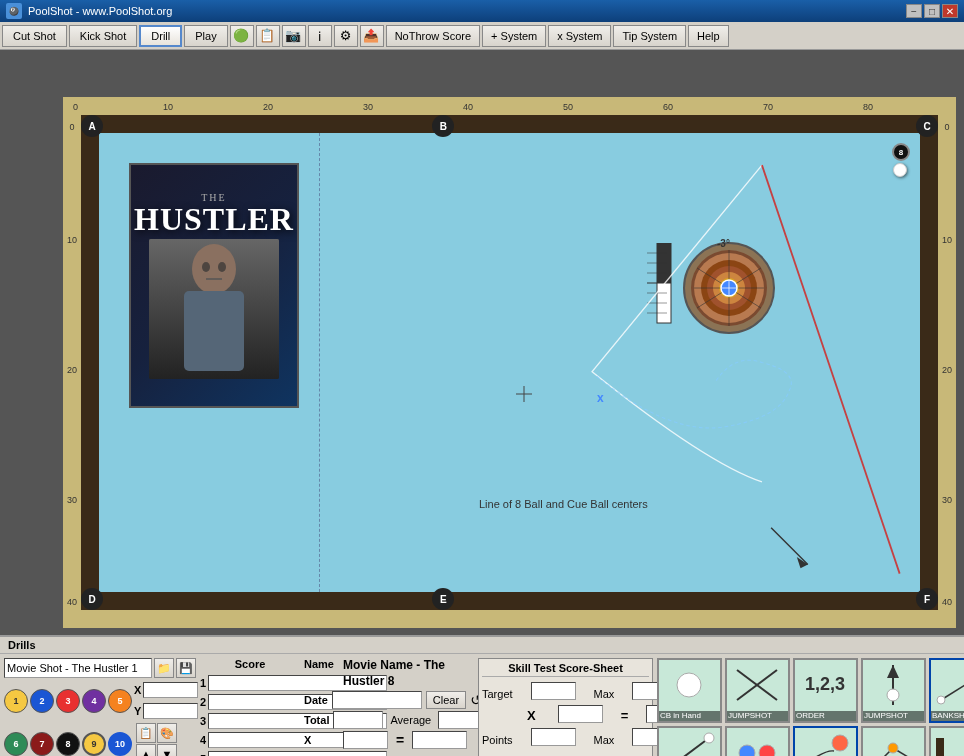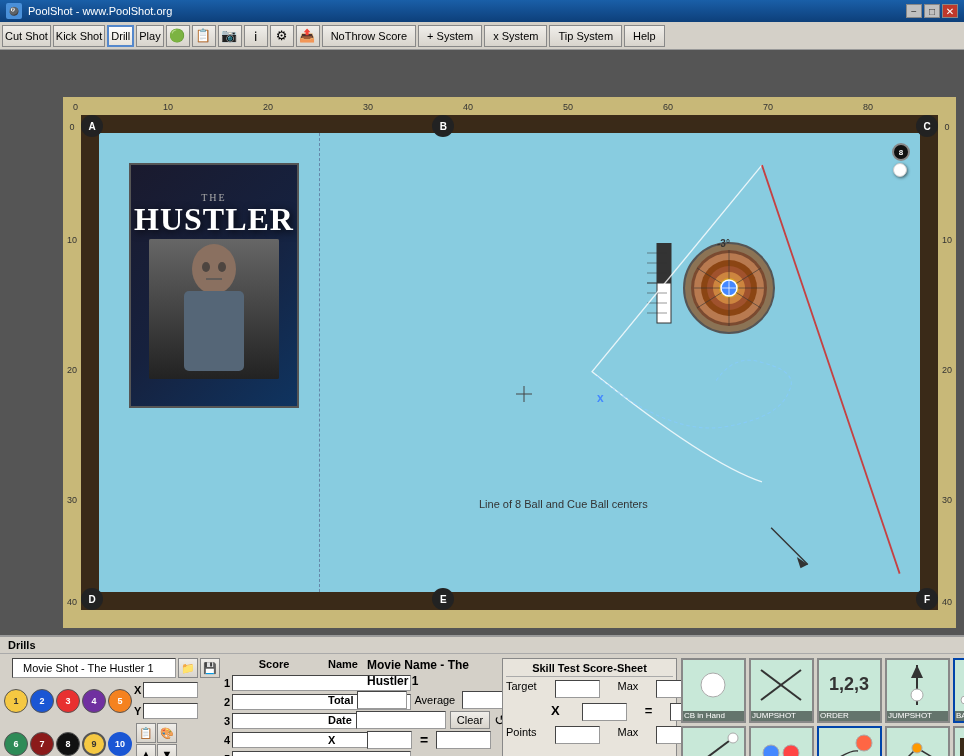--- a/index.html
+++ b/index.html
@@ -25,21 +25,21 @@
       background: #d4d0c8;
       height: 28px;
       display: flex;
       align-items: center;
       border-bottom: 1px solid #999;
       padding: 0 2px;
       gap: 2px;
     }
     .menu-btn {
       height: 22px;
-      padding: 0 2px;
+      padding: 0 10px;
       border: 1px solid #888;
       background: linear-gradient(to bottom, #f0eeea, #d8d4cc);
       cursor: pointer;
       font-size: 11px;
       display: flex;
       align-items: center;
     }
     .menu-btn.active {
       background: linear-gradient(to bottom, #fff, #e8e4dc);
       border: 2px solid #5588cc;
@@ -249,21 +249,21 @@
     }
     #skill-header {
       text-align: center;
       font-size: 11px;
       font-weight: bold;
       border-bottom: 1px solid #aaa;
       padding-bottom: 2px;
     }
     .skill-row {
       display: flex;
-      align-items: flex-start;
+      align-items: flex-end;
       gap: 18px;
       height: 20px;
     }
     .skill-label {
       width: 45px;
       font-size: 11px;
     }
     .skill-input {
       width: 45px;
       height: 18px;
@@ -636,21 +636,21 @@
 </div>
 
 <div id="bottom-panel">
   <div id="drills-header">Drills</div>
 
   <div id="bottom-content">
 
     <div id="drill-list-panel">
 
       <div id="drill-name-bar">
-        <input type="text" class="drill-name-input" id="drill-name-input" style="flex: 1 1 0%; height: 20px; border: 1px inset rgb(153, 153, 153); background: white; font-size: 11px; padding: 0px 10px; margin-left: 8px;" value="Movie Shot - The Hustler 1">
+        <input type="text" class="drill-name-input" id="drill-name-input" style="flex: 1 1 0%; height: 20px; border: 1px inset rgb(153, 153, 153); background: white; font-size: 11px; padding: 0px 2px;" value="Movie Shot - The Hustler 1">
         <div class="drill-icon-btn">📁</div>
         <div class="drill-icon-btn">💾</div>
       </div>
 
       <div style="display:flex;gap:2px;align-items:center;">
         <div class="ball ball-1">1</div>
         <div class="ball ball-2">2</div>
         <div class="ball ball-3">3</div>
         <div class="ball ball-4">4</div>
         <div class="ball ball-5">5</div>
@@ -709,39 +709,39 @@
         <input type="text" class="score-input" style="">
       </div>
     </div>
 
     <div id="info-panel">
 
       <div class="info-row">
         <span class="info-label">Name</span>
         <div style="display:flex;flex-direction:column;">
           <span class="info-name-large">Movie Name - The</span>
-          <span class="info-name-large">Hustler 1</span>
-        </div>
+          <span class="info-name-large">Hustler 8</span>
+        </div>
+      </div>
+
+      <div class="info-row" style="align-items:center;">
+        <span class="info-label">Date</span>
+        <input type="text" class="info-input" style="">
+        <button class="clear-btn">Clear</button>
+        <span style="font-size:14px;cursor:pointer;">↺</span>
       </div>
 
       <div class="info-row" style="align-items:center;">
         <span class="info-label">Total</span>
         <input type="text" class="info-input" style="width: 50px;">
         <span style="font-size:11px;margin:0 3px;">Average</span>
         <input type="text" class="info-input" style="width: 45px;">
       </div>
 
       <div class="info-row" style="align-items:center;">
-        <span class="info-label">Date</span>
-        <input type="text" class="info-input" style="">
-        <button class="clear-btn">Clear</button>
-        <span style="font-size:14px;cursor:pointer;">↺</span>
-      </div>
-
-      <div class="info-row" style="align-items:center;">
         <span class="info-label">X</span>
         <input type="text" class="info-input" style="width: 45px;">
         <span style="font-size:14px;font-weight:bold;margin:0 4px;">=</span>
         <input type="text" class="info-input" style="width: 55px;">
       </div>
     </div>
 
     <div id="skill-panel">
       <div id="skill-header">Skill Test Score-Sheet</div>
 

